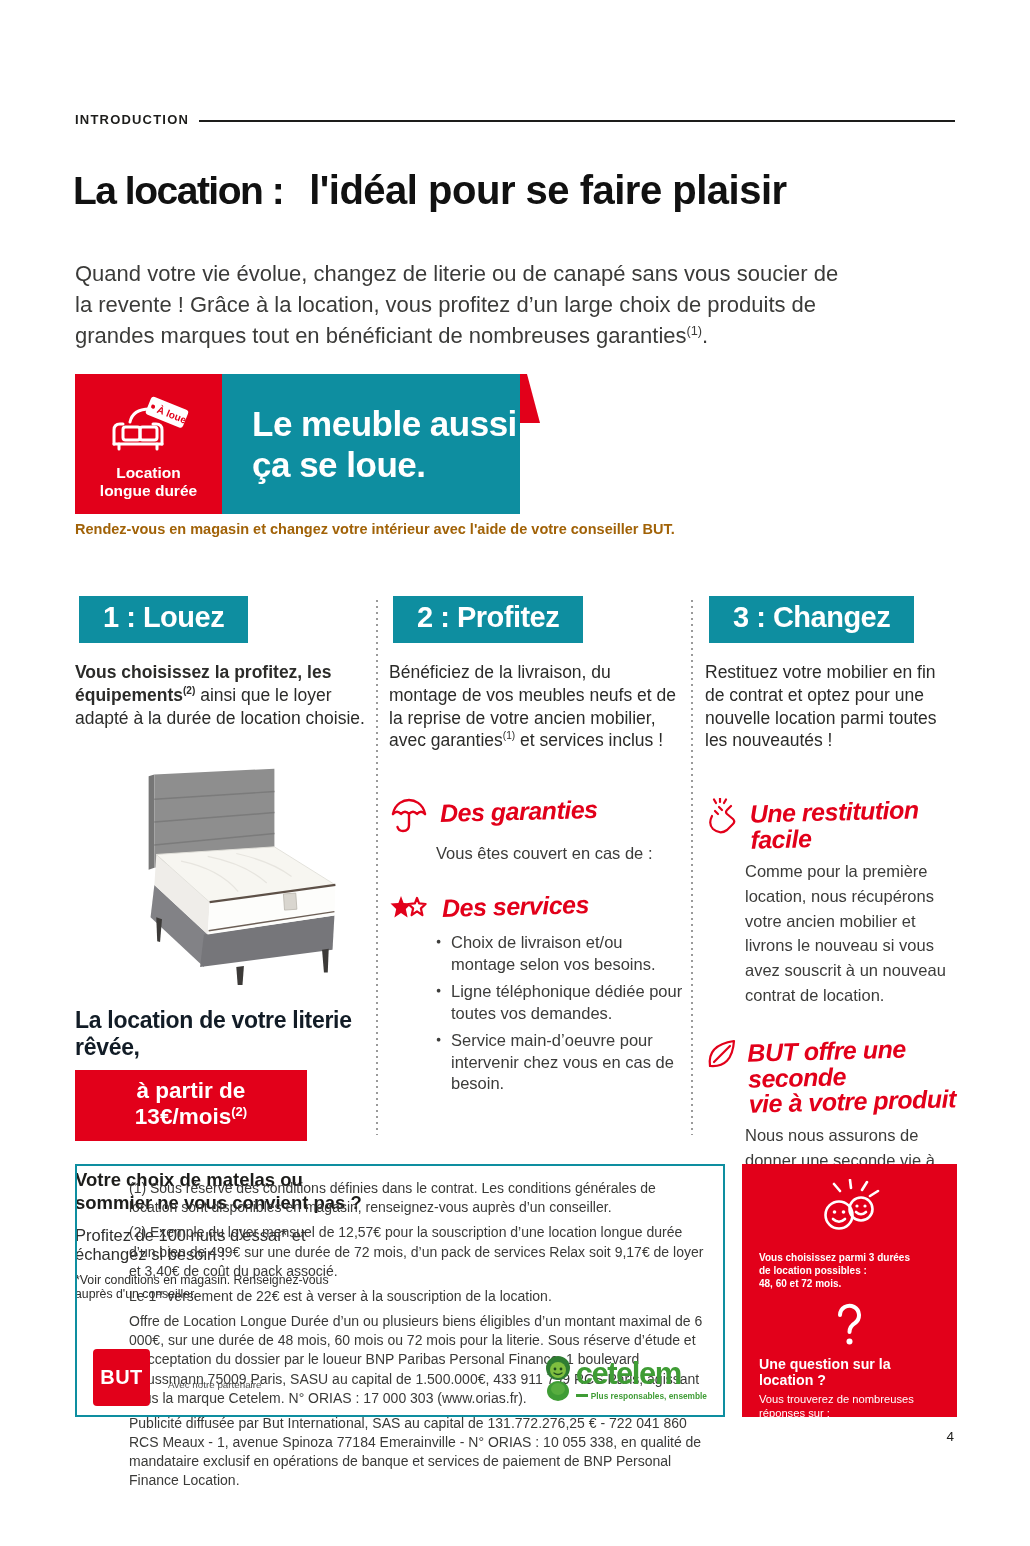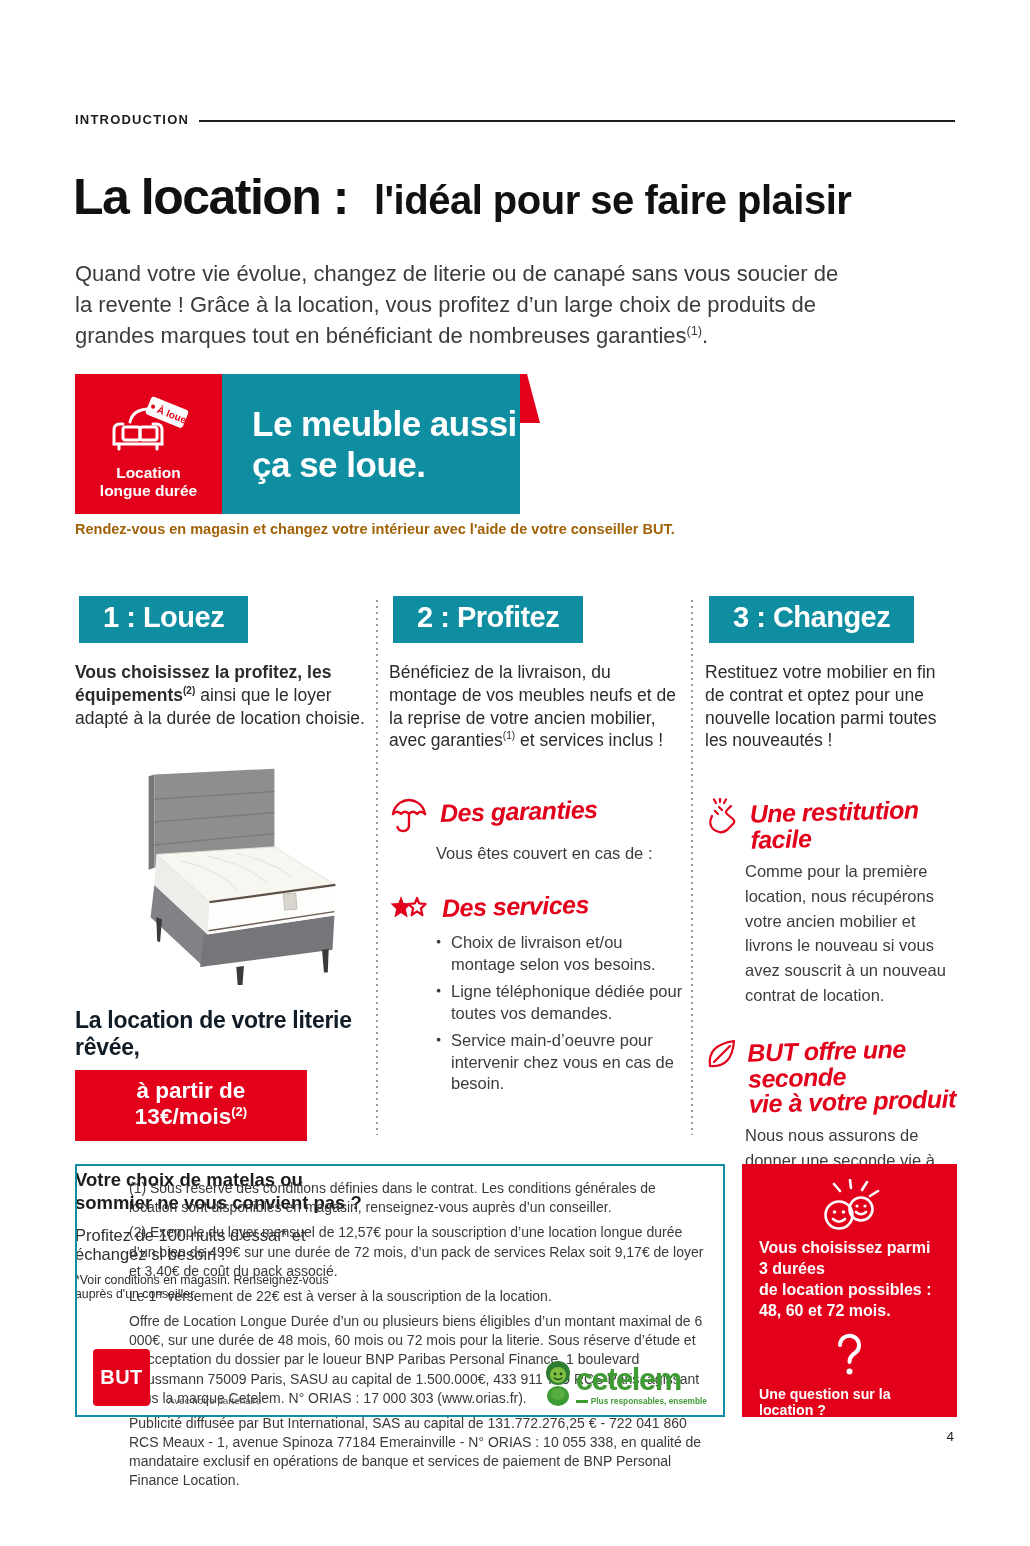--- a/index.html
+++ b/index.html
@@ -11,21 +11,21 @@
   .abs { position:absolute; }
   sup { font-size:58%; vertical-align:super; line-height:0; }
 
   
   .intro-row { left:75px; top:112px; width:880px; display:flex; align-items:center; gap:10px; }
   .intro-label { font-size:13px; font-weight:700; letter-spacing:1.2px; color:#1d1d1b; }
   .intro-line { flex:1; height:2px; background:#1d1d1b; margin-top:2px; }
 
   
   .title-row { left:73px; top:168px; width:900px; display:flex; align-items:baseline; white-space:nowrap; }
-  .title-main { font-size:50px; font-weight:700; letter-spacing:-1.5px; color:#111; }
+  .title-main { font-size:39px; font-weight:700; letter-spacing:-1.5px; color:#111; }
   .title-sub  { font-size:40px; font-weight:700; letter-spacing:-0.5px; color:#111; margin-left:26px; }
 
   .hero-intro { left:75px; top:258px; width:830px; font-size:22px; line-height:1.42; color:#3b3b39; }
 
   
   .banner { left:75px; top:374px; display:flex; height:140px; }
   .logo-box { width:147px; background:var(--red); display:flex; flex-direction:column; align-items:center; justify-content:center; padding-top:6px; }
   .logo-label { color:#fff; font-size:15.5px; font-weight:700; text-align:center; line-height:1.15; margin-top:8px; }
   .banner-main { width:298px; background:var(--teal); color:#fff; display:flex; flex-direction:column; justify-content:center; padding-left:30px; font-size:35px; font-weight:700; line-height:1.18; letter-spacing:-0.5px; }
   .banner-caption { left:75px; top:521px; font-size:14.5px; font-weight:700; color:#a16207; }
@@ -57,35 +57,35 @@
   .f-title { font-size:25px; font-weight:700; font-style:italic; color:var(--red); line-height:1.02; transform:rotate(-1.5deg); letter-spacing:-0.5px; padding-top:3px; }
   .f-body { margin-left:47px; margin-top:9px; font-size:16.5px; color:#3c3c3a; line-height:1.3; }
   .f-body-3 { margin-left:40px; line-height:1.5; }
   .f-list { list-style:none; margin-top:4px; }
   .f-list li { position:relative; padding-left:15px; margin-top:6px; }
   .f-list li::before { content:"●"; position:absolute; left:0; top:4px; font-size:8.5px; color:#3c3c3a; }
 
   
   .legal { left:75px; top:1164px; width:650px; height:253px; border:2px solid var(--teal); padding:13px 16px 10px; }
   .legal p { font-size:14px; line-height:1.37; color:#3a3a38; margin-bottom:6px;margin-left:36px; }
-  .brand-row { position:absolute; left:16px; right:16px; bottom:9px; display:flex; align-items:flex-end; gap:14px; }
+  .brand-row { position:absolute; left:16px; right:16px; bottom:9px; display:flex; align-items:center; gap:14px; }
   .but-logo { width:57px; height:57px; background:var(--red); border-radius:4px; color:#fff; display:flex; align-items:center; justify-content:center; font-size:20px; font-weight:700; letter-spacing:0.5px; }
   .partner { flex:1; display:flex; flex-direction:row; gap:11px; padding-top:14px; }
   .partner-label { font-size:9.8px; color:#4c4c4a; margin-left:4px; }
   .partner-line { height:3px; background:#cdcdcd; border-radius:2px; }
   .cetelem { display:flex; align-items:flex-end; gap:1px; }
   .cetelem-txt { display:flex; flex-direction:column; align-items:flex-start; }
   .cetelem-name { color:var(--green); font-size:31px; font-weight:700; letter-spacing:-1.5px; line-height:0.85; }
   .cetelem-tag { display:flex; align-items:center; gap:3px; margin-top:3px; }
   .cetelem-dash { width:12px; height:3px; background:var(--green); }
   .cetelem-tagtxt { font-size:8.3px; font-weight:700; color:var(--green); }
 
   .info-box { left:742px; top:1164px; width:215px; height:253px; background:var(--red); color:#fff; padding:15px 17px; }
   .info-icon { display:block; margin:0 auto; }
-  .info-text { margin-top:4px; font-size:16px; font-weight:700; line-height:1.32; }
+  .info-text { margin-top:18px; font-size:10px; font-weight:700; line-height:1.32; }
   .q-icon { display:block; margin:12px auto 0; }
   .info-q-title { margin-top:9px; font-size:14.2px; font-weight:700; }
   .info-q-sub { margin-top:4px; font-size:11.2px; line-height:1.25; }
   .info-q-url { margin-top:4px; font-size:10.1px; }
 
   .page-num { right:76px; top:1429px; font-size:13.5px; color:#1d1d1b; }
 
   :root { --red:#E2001A; --teal:#0E8EA0; --green:#3F9C35; }
 </style>
 </head>

